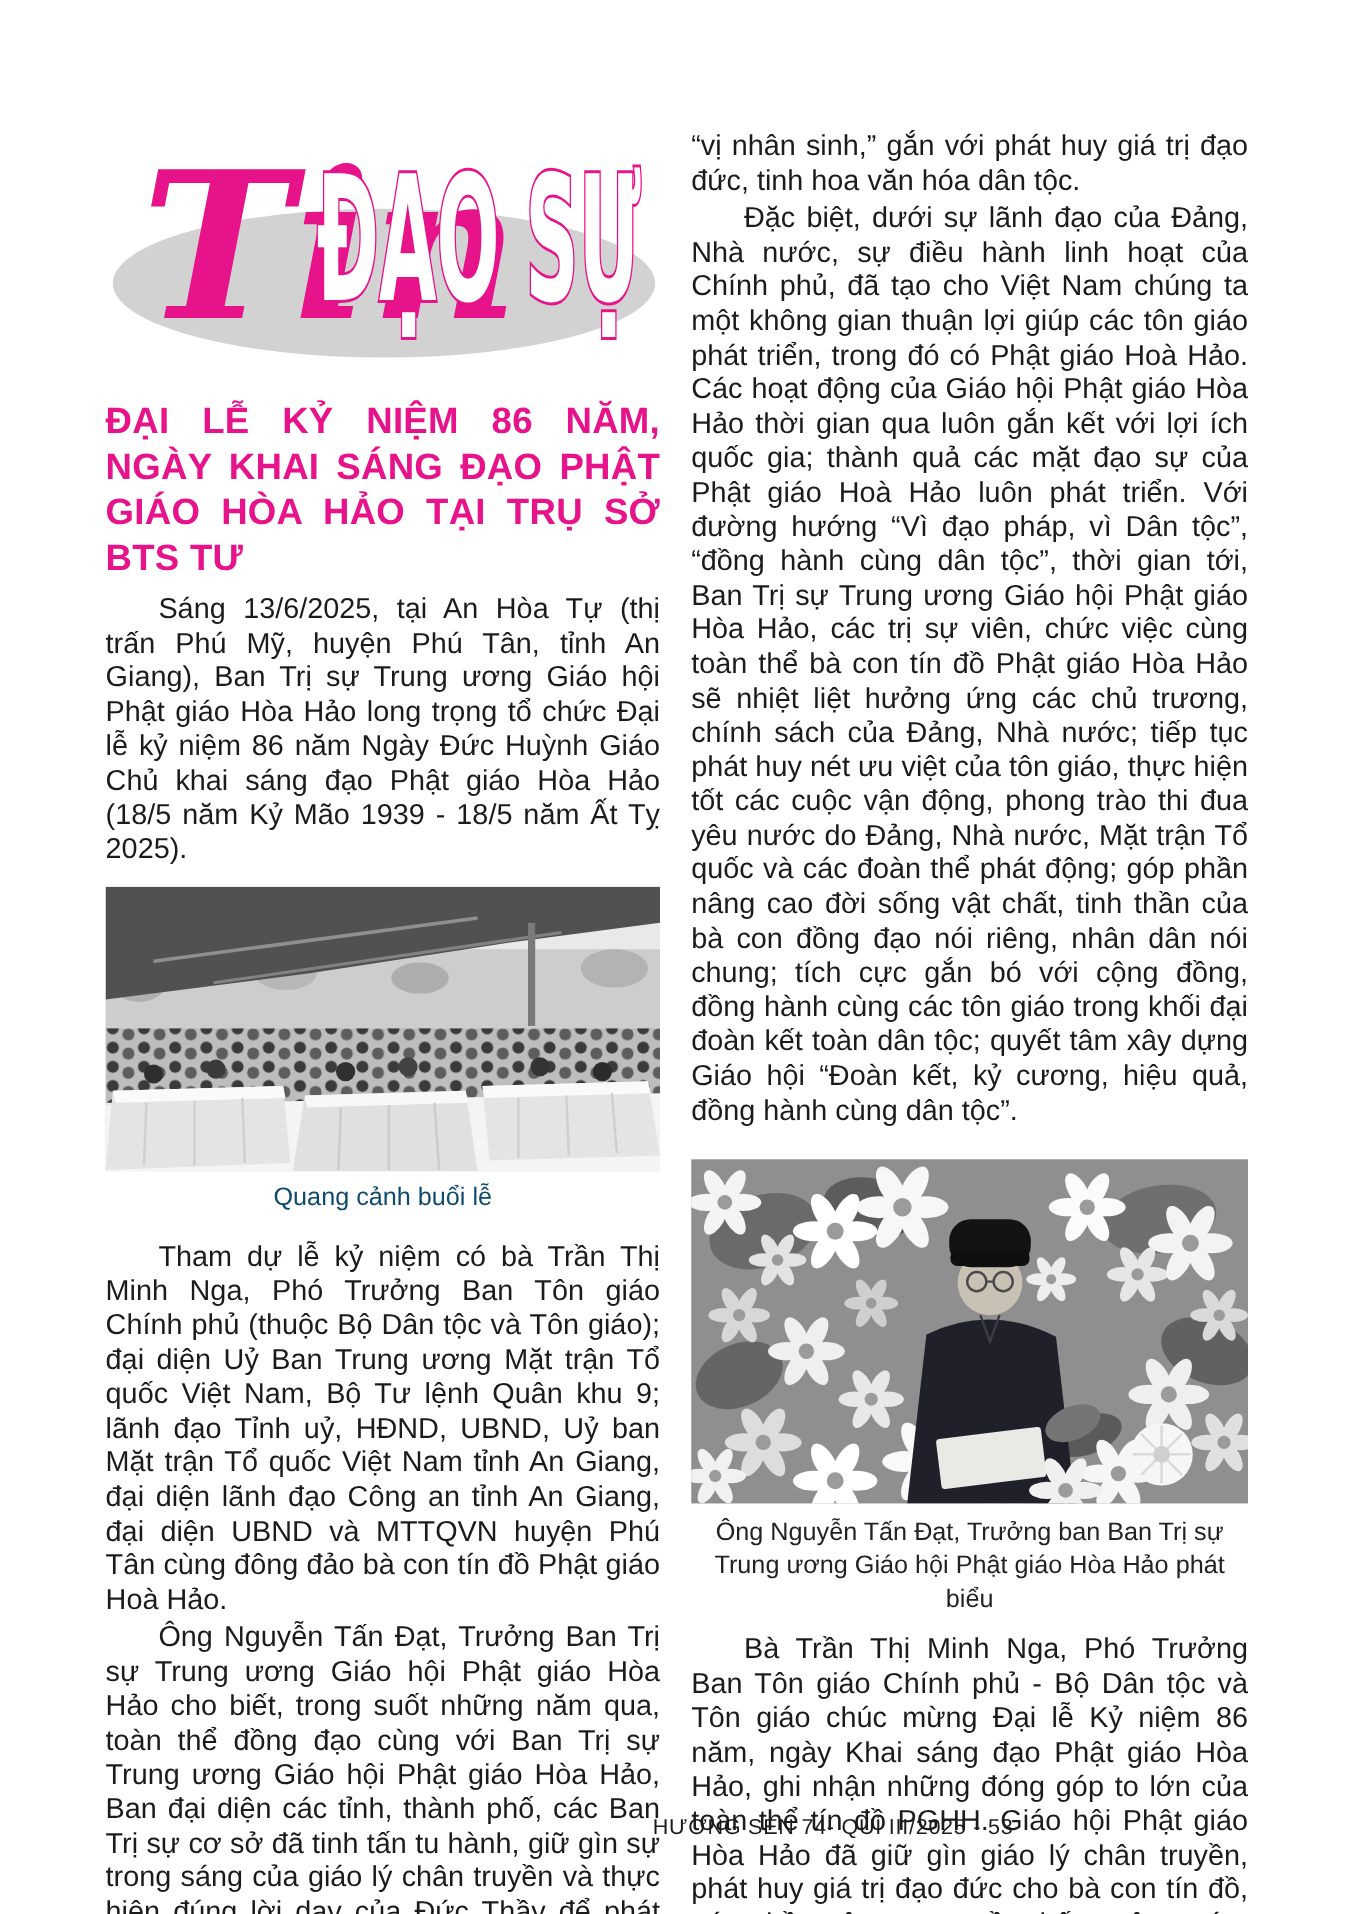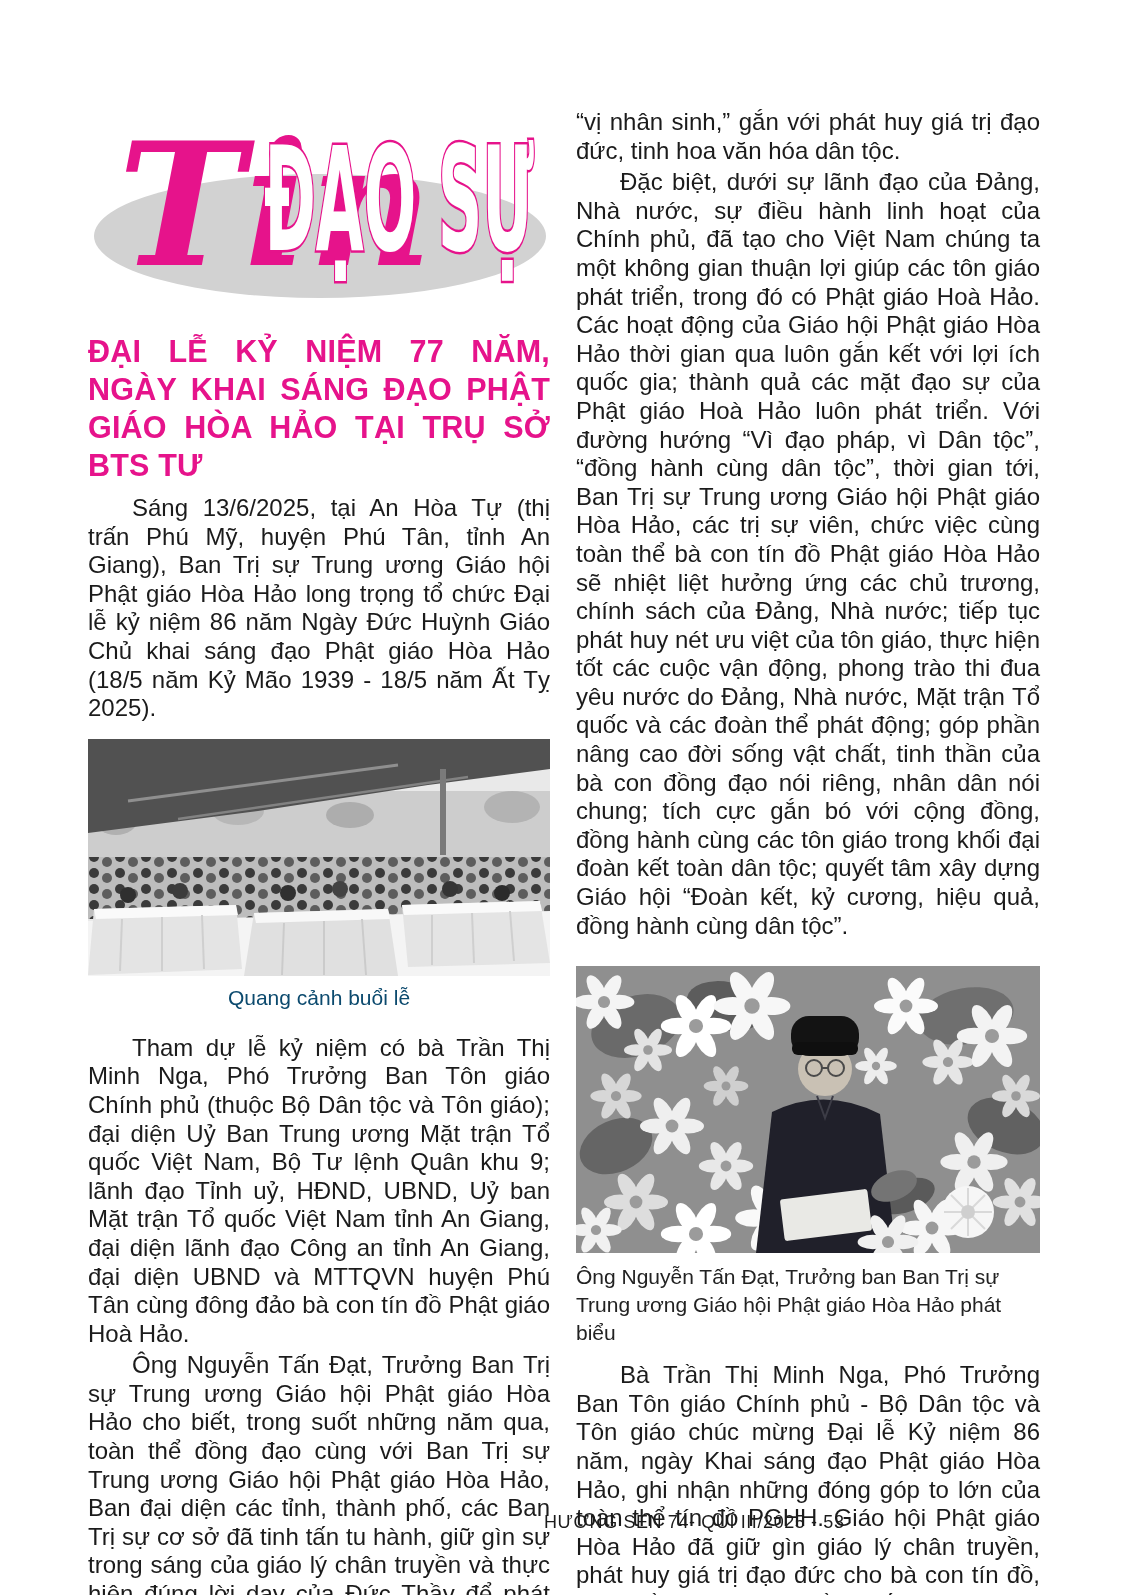--- a/index.html
+++ b/index.html
@@ -20,40 +20,40 @@
   .logo-block{fill:#ffffff;stroke:var(--magenta);stroke-width:5px;paint-order:stroke;
     font-family:"DejaVu Sans",sans-serif;font-weight:bold;font-size:145px;}
   .headline{
     color:var(--magenta);font-weight:bold;font-size:30.5px;line-height:38px;
     text-align:justify;margin:20px 0 10px 0;letter-spacing:0.2px;
   }
   p.body{font-size:24px;line-height:28.6px;text-align:justify;margin:0 0 3px 0;}
   p.indent{text-indent:44px;}
   .photo{display:block;margin:16px 0 0 0;background:#dcdcdc;}
   .caption-center{font-size:21px;text-align:center;margin:10px 0 24px 0;color:#0c4a6e;}
-  .caption-left{font-size:21px;line-height:28px;text-align:left;margin:10px 0 14px 0;color:#222;}
+  .caption-left{font-size:21px;line-height:28px;text-align:center;margin:10px 0 14px 0;color:#222;}
   .footer{
     position:absolute;left:544px;top:1512px;width:464px;
     font-size:18px;letter-spacing:0.6px;white-space:nowrap;color:var(--ink);
   }
 </style>
 </head>
 <body>
 
 <div class="page">
 
   <div class="col col-left">
 
     <svg class="logo-svg" viewBox="0 0 462 212" width="462" height="212">
       <ellipse cx="232" cy="136" rx="226" ry="62" fill="#d2d2d2"></ellipse>
       <text x="30" y="165" class="logo-script">Tin</text>
       <text x="176" y="150" class="logo-block" textLength="270" lengthAdjust="spacingAndGlyphs">ĐẠO SỰ</text>
     </svg>
 
-    <h1 class="headline">ĐẠI LỄ KỶ NIỆM 77 NĂM, NGÀY KHAI SÁNG ĐẠO PHẬT GIÁO HÒA HẢO TẠI TRỤ SỞ BTS TƯ</h1>
+    <h1 class="headline">ĐẠI LỄ KỶ NIỆM 86 NĂM, NGÀY KHAI SÁNG ĐẠO PHẬT GIÁO HÒA HẢO TẠI TRỤ SỞ BTS TƯ</h1>
 
     <p class="body indent">Sáng 13/6/2025, tại An Hòa Tự (thị trấn Phú Mỹ, huyện Phú Tân, tỉnh An Giang), Ban Trị sự Trung ương Giáo hội Phật giáo Hòa Hảo long trọng tổ chức Đại lễ kỷ niệm 86 năm Ngày Đức Huỳnh Giáo Chủ khai sáng đạo Phật giáo Hòa Hảo (18/5 năm Kỷ Mão 1939 - 18/5 năm Ất Tỵ 2025).</p>
 
     <svg class="photo" viewBox="0 0 462 237" width="462" height="237">
       <defs>
         <pattern id="crowdPat" width="26" height="16" patternUnits="userSpaceOnUse">
           <rect width="26" height="16" fill="#bdbdbd"></rect>
           <circle cx="6" cy="6" r="5" fill="#3a3a3a"></circle>
           <circle cx="19" cy="11" r="5" fill="#5d5d5d"></circle>
         </pattern>

